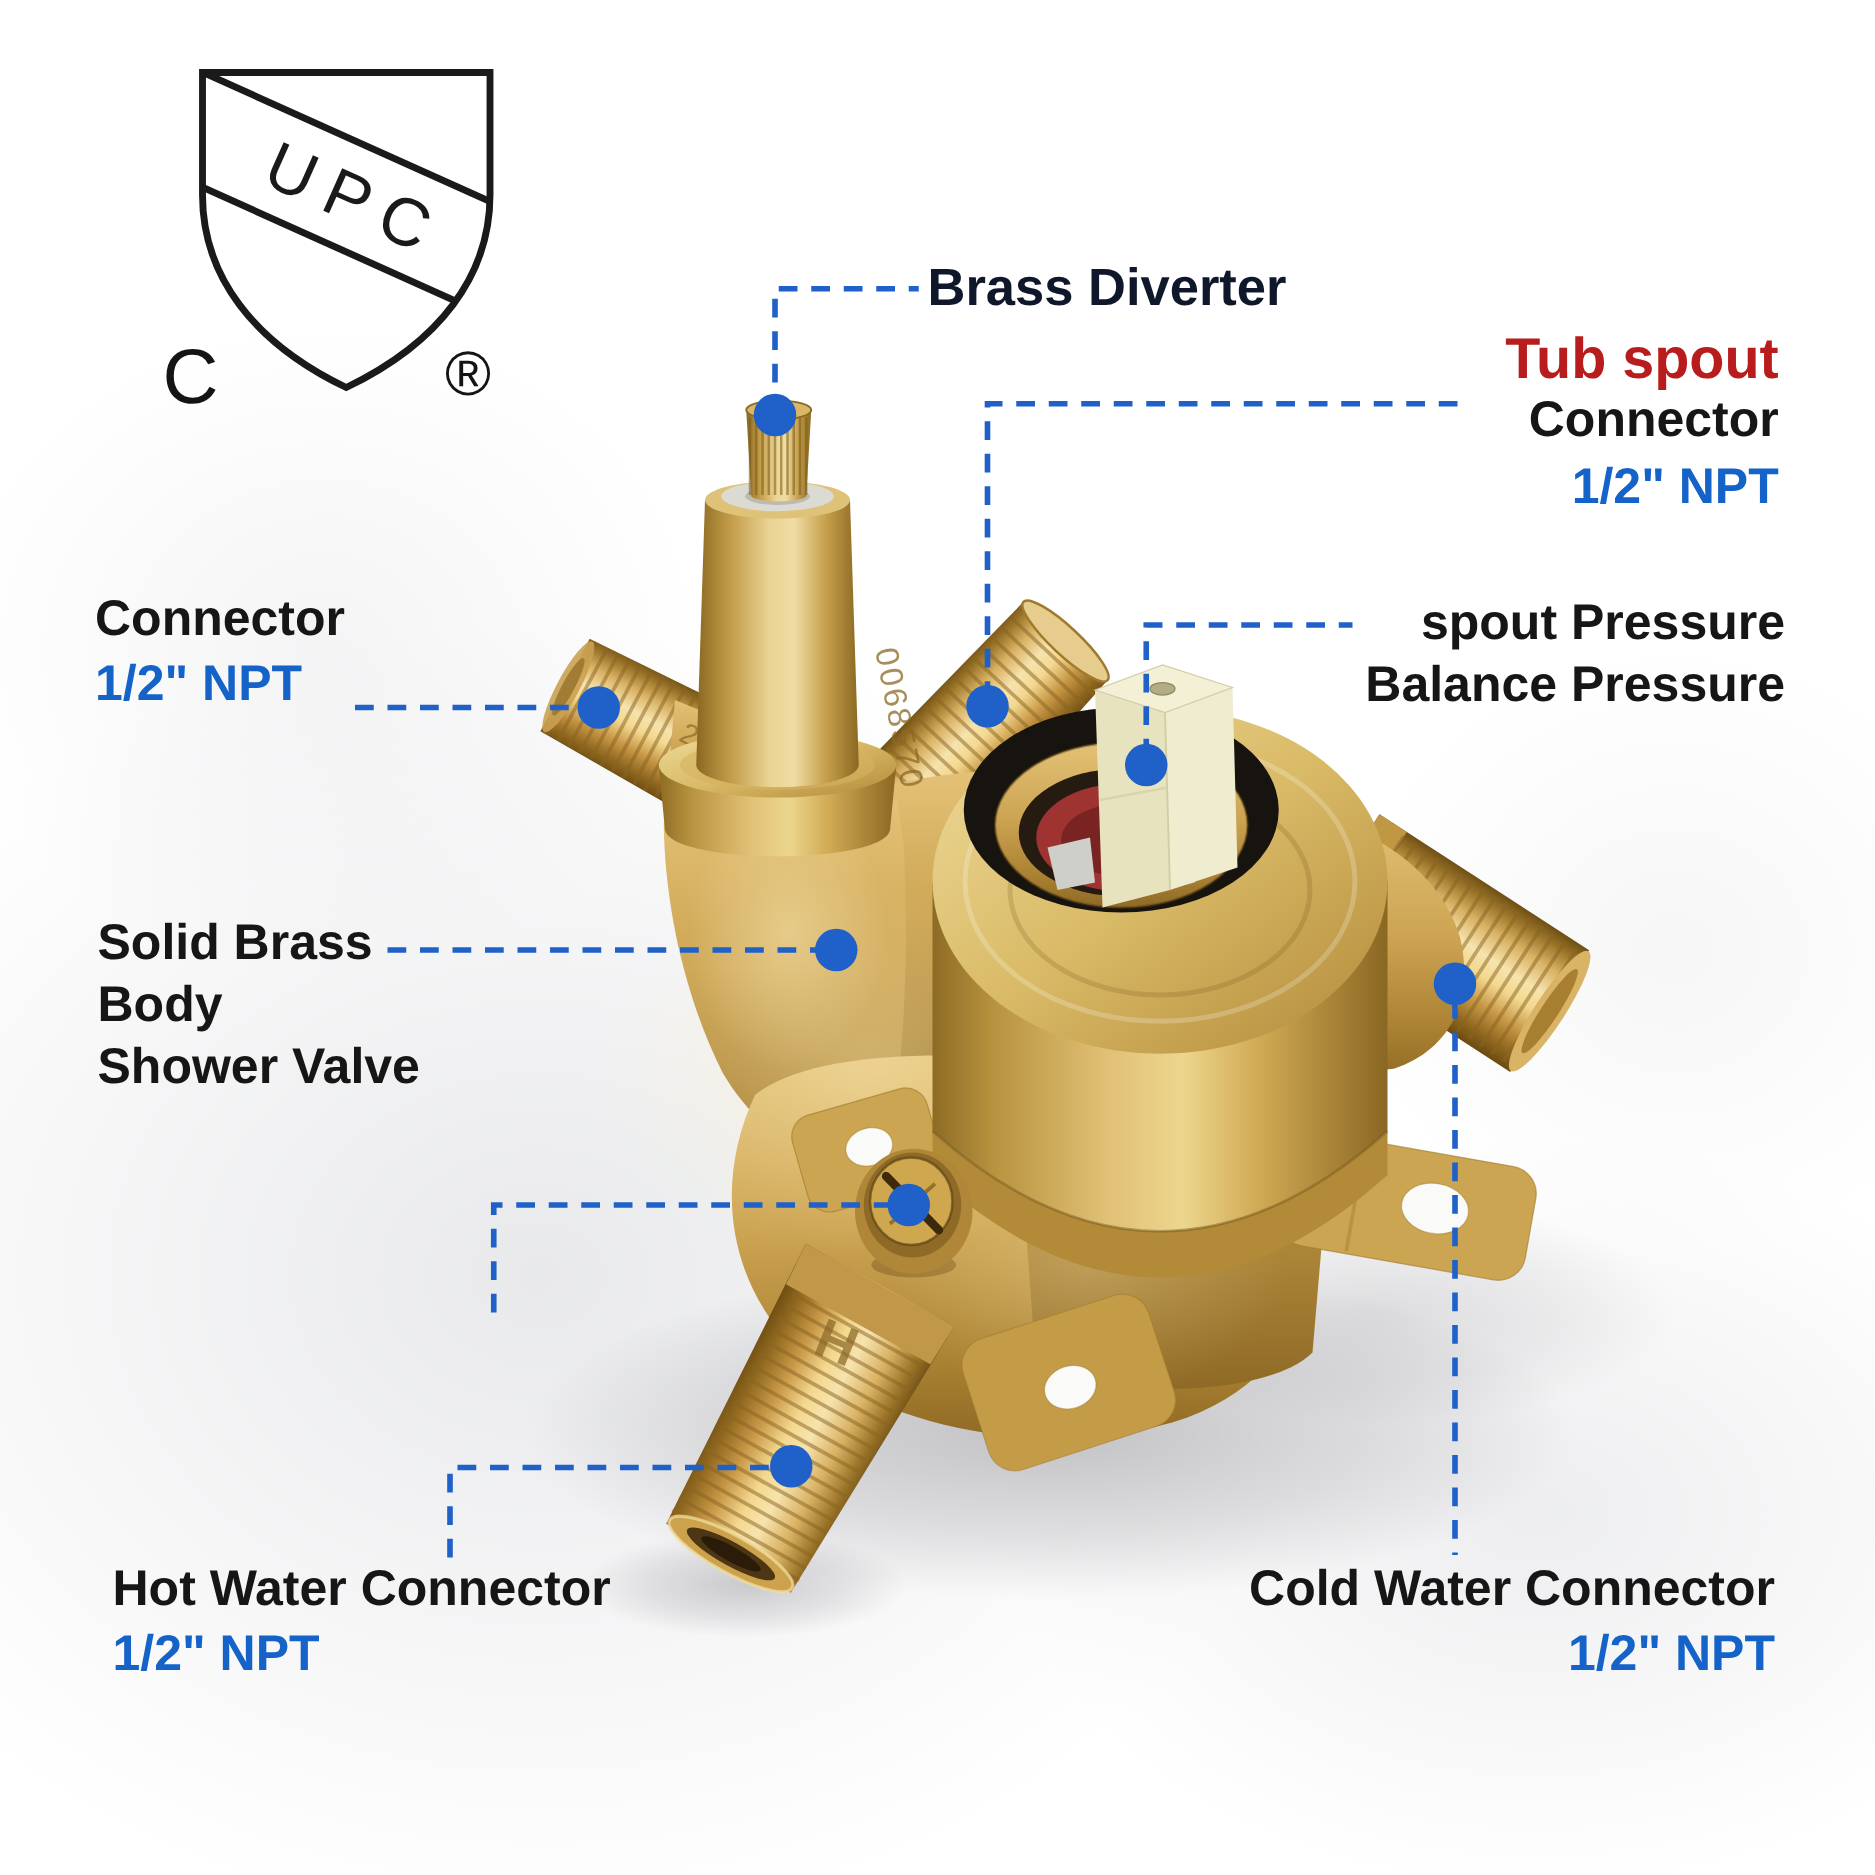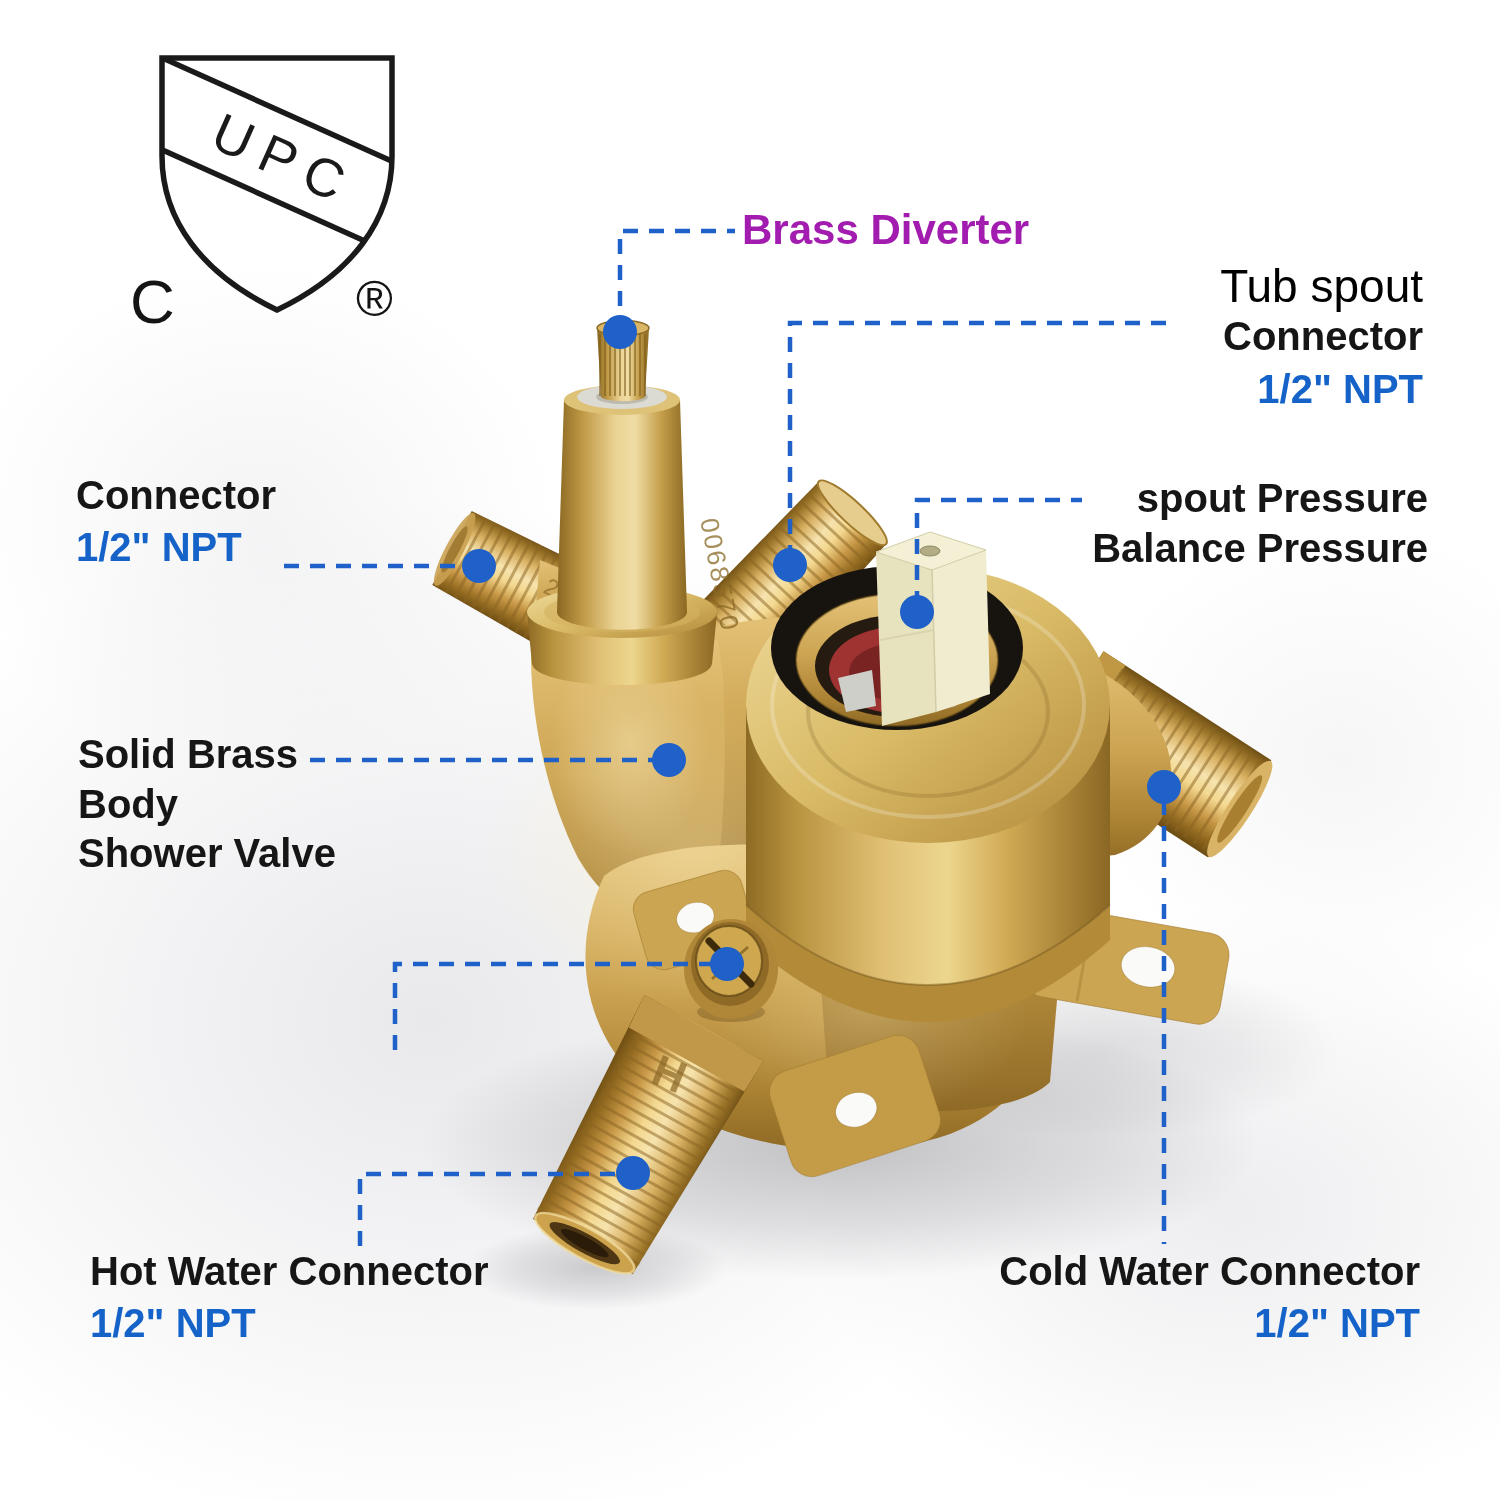--- a/index.html
+++ b/index.html
@@ -6,23 +6,23 @@
   body{
     width:1500px;height:1500px;position:relative;overflow:hidden;
     background:#ffffff;
     font-family:"Liberation Sans", sans-serif;
     color:#161616;
   }
   .stage{position:absolute;inset:0;}
   .art{position:absolute;left:0;top:0;width:1500px;height:1500px;}
   .label{position:absolute;line-height:1.16;white-space:nowrap;}
   .label span{display:block;}
-  .t-big{font-size:46px;font-weight:400;color:#000000;}
+  .t-big{font-size:46px;font-weight:700;color:#b91c1c;}
   .t-bold{font-size:40px;font-weight:700;color:#161616;}
-  .t-bold-lg{font-size:42px;font-weight:700;color:#a21caf;}
+  .t-bold-lg{font-size:42px;font-weight:700;color:#0f172a;}
   .t-size{font-size:40px;font-weight:700;color:#1563c8;margin-top:6px;}
   .right{text-align:right;}
   .lh-wide span{line-height:1.24;}
   
   .logo{position:absolute;left:130px;top:40px;width:310px;height:305px;}
   .logo .shield{position:absolute;left:26px;top:12px;}
   .logo .c-letter{position:absolute;left:0px;top:226px;font-size:62px;font-weight:400;color:#141414;}
   .logo .r-mark{position:absolute;left:226px;top:230px;font-size:50px;font-weight:400;color:#141414;}
 </style>
 </head>

